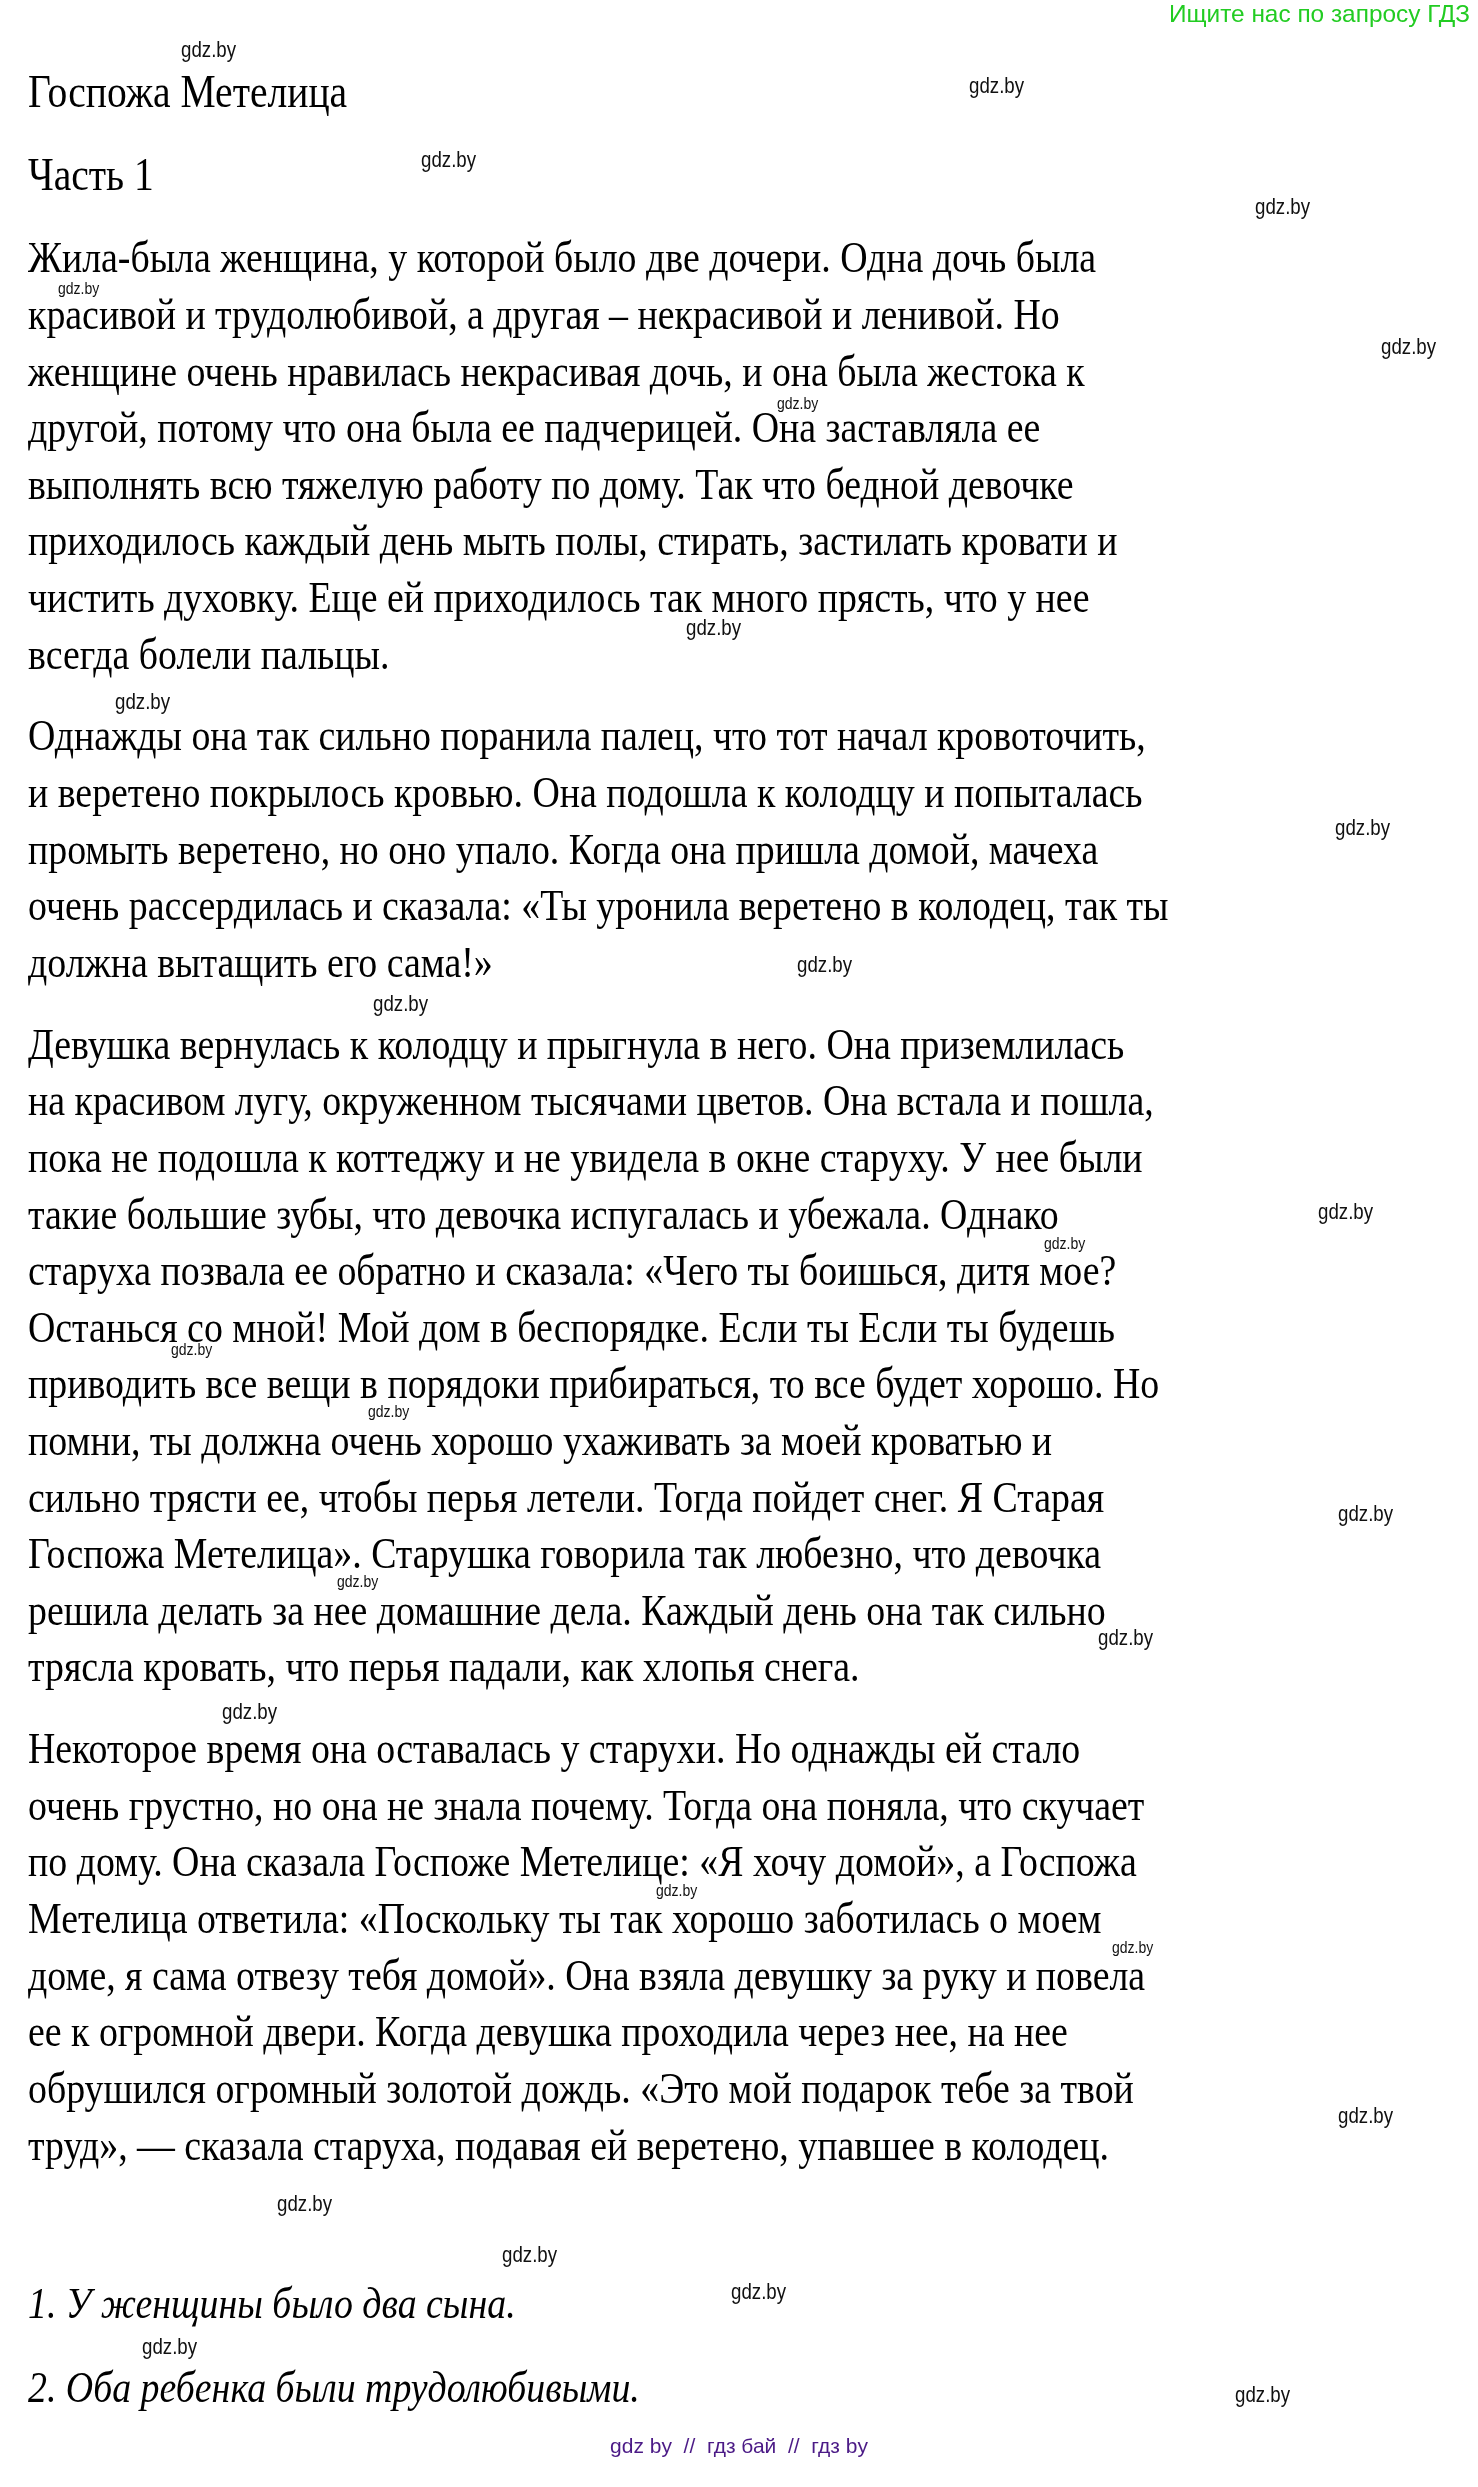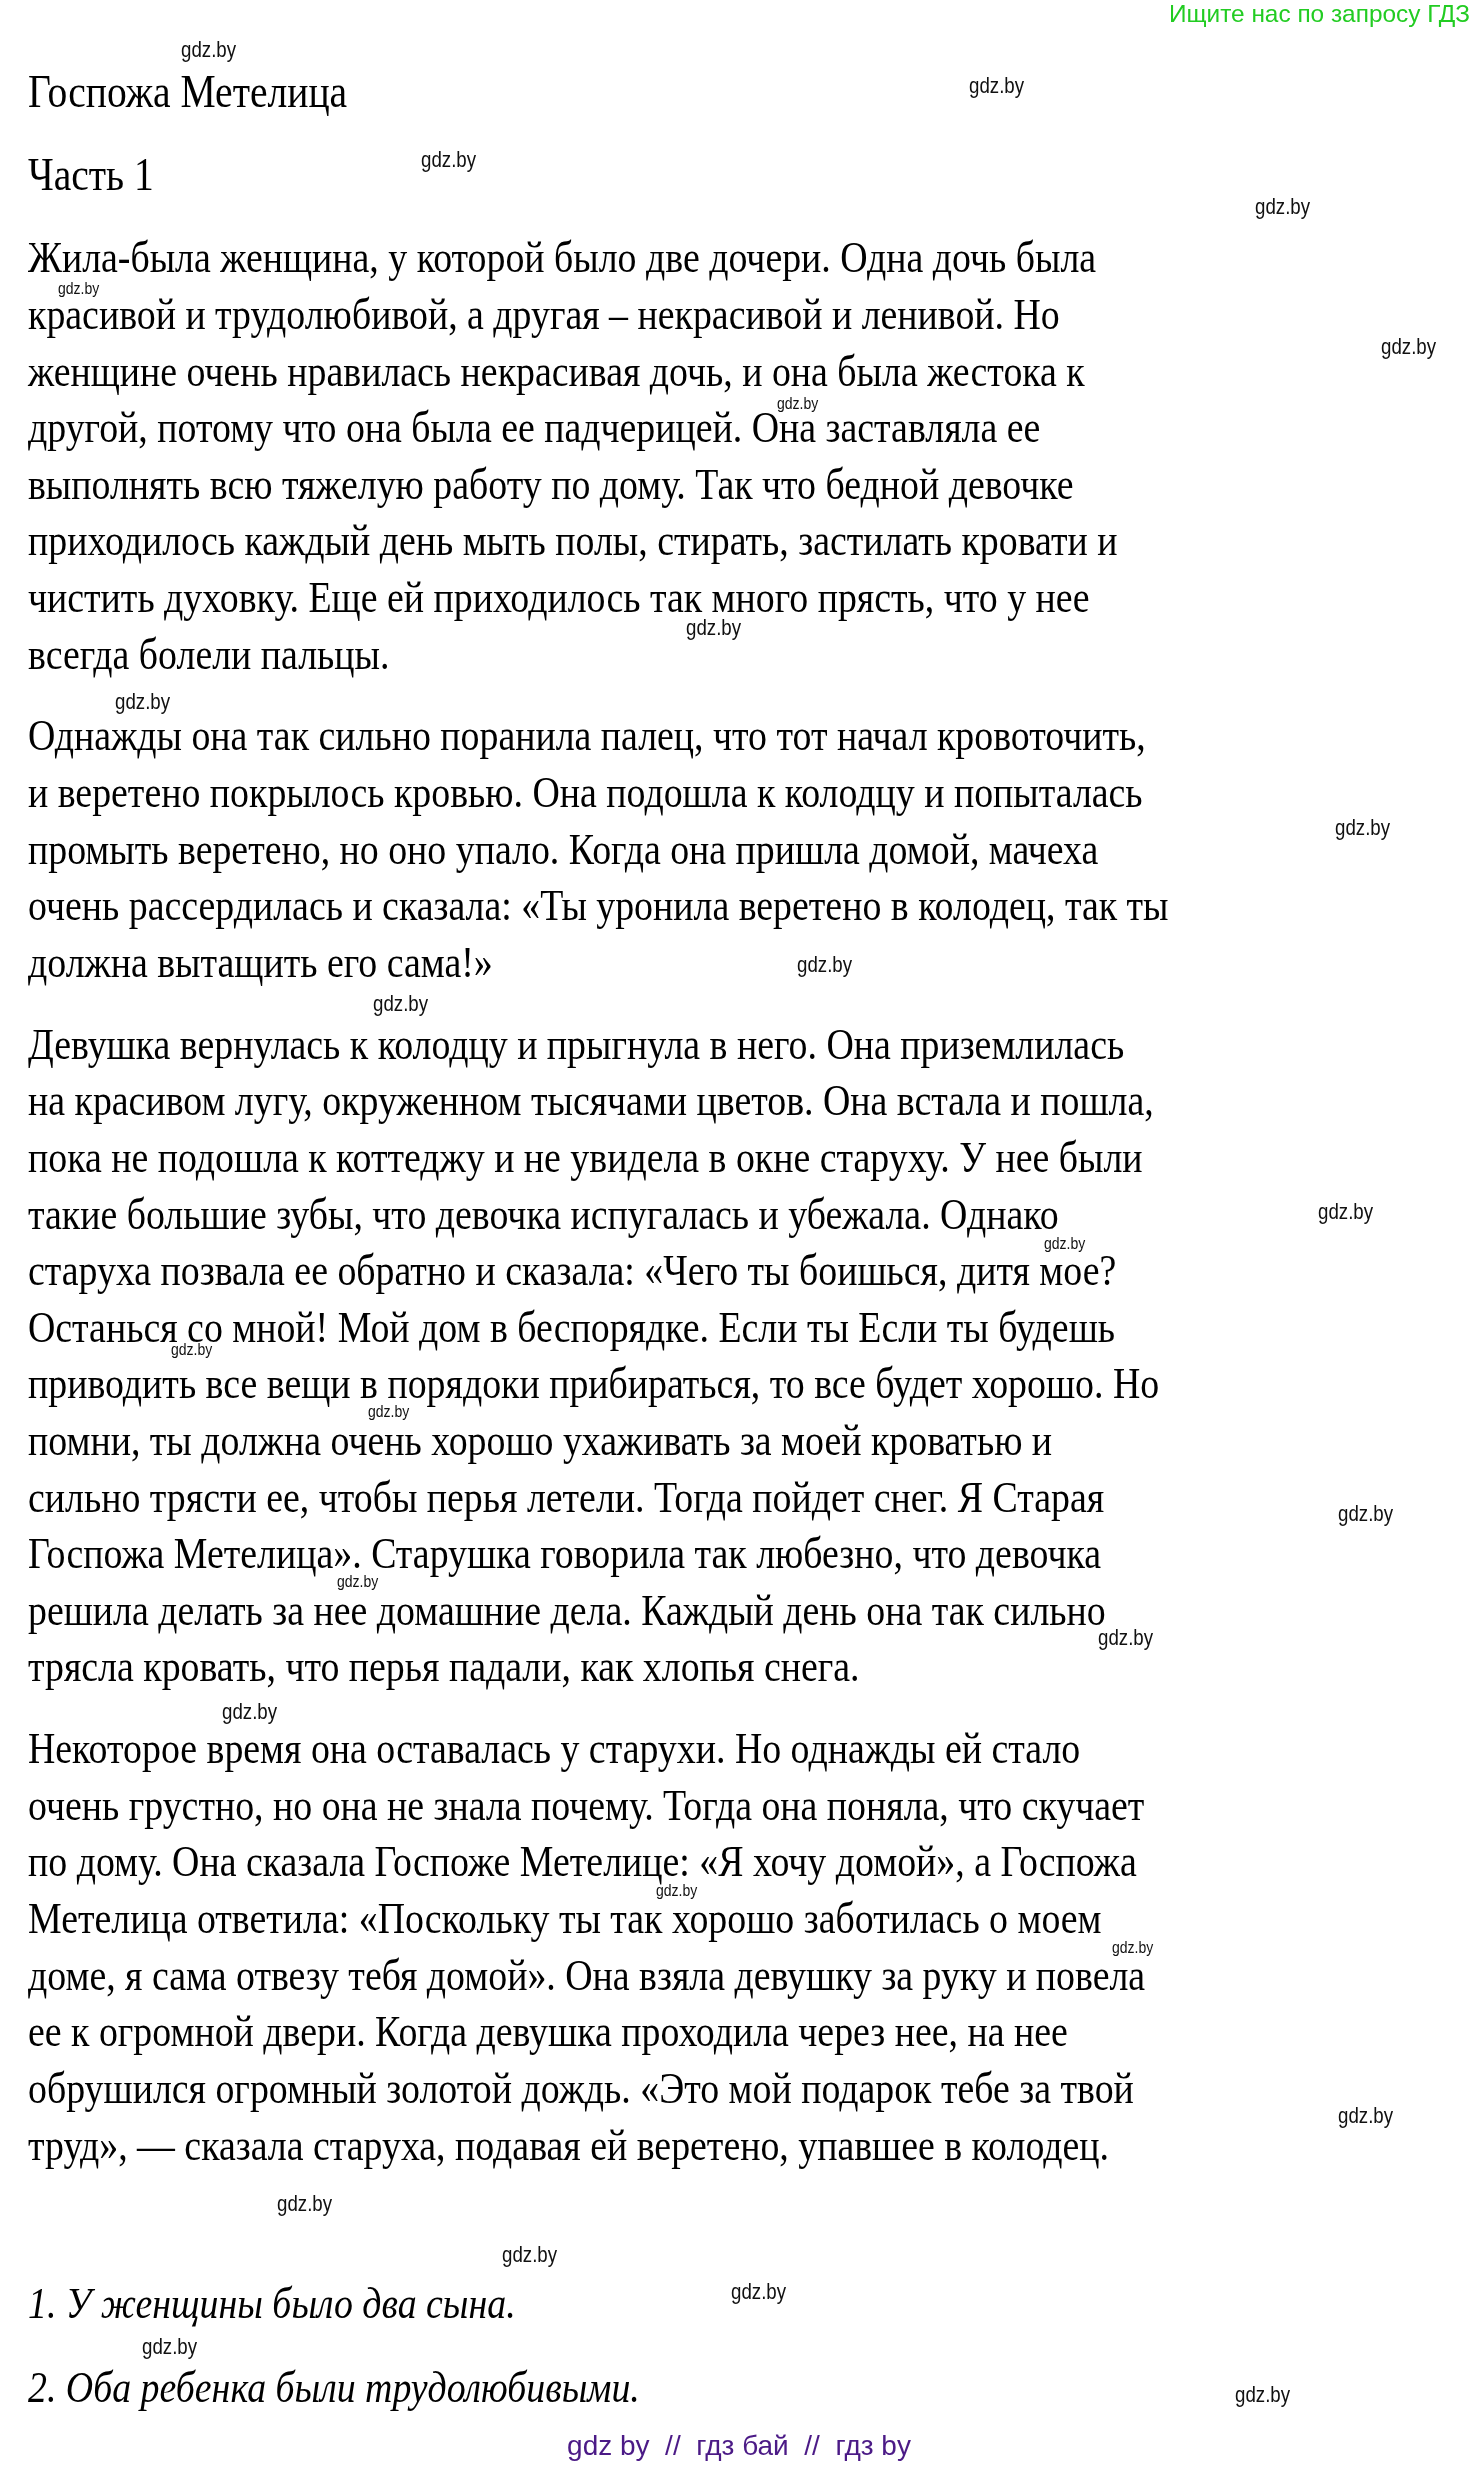--- a/index.html
+++ b/index.html
@@ -5,21 +5,21 @@
   html, body { margin: 0; padding: 0; background: #ffffff; }
   body { width: 1478px; height: 2487px; position: relative; overflow: hidden; }
   .hdr {
     position: absolute; top: 0; left: 0; width: 1478px; text-align: right;
     font-family: "Liberation Sans", sans-serif; font-size: 24.4px; line-height: 27px;
     color: #22cc22;
     padding-left: 42px;
   }
   .ftr {
     position: absolute; top: 2430px; left: 0; width: 1478px; text-align: center;
-    font-family: "Liberation Sans", sans-serif; font-size: 28px; line-height: 31px;
+    font-family: "Liberation Sans", sans-serif; font-size: 21px; line-height: 31px;
     color: #4b1a86;
     white-space: pre;
   }
   .line {
     position: absolute; left: 28px;
     font-family: "Liberation Serif", serif; font-size: 44px; line-height: 47px;
     color: #000000; white-space: nowrap;
     transform-origin: 0 0; transform: scaleX(0.86);
   }
   .title { font-size: 46px; }

